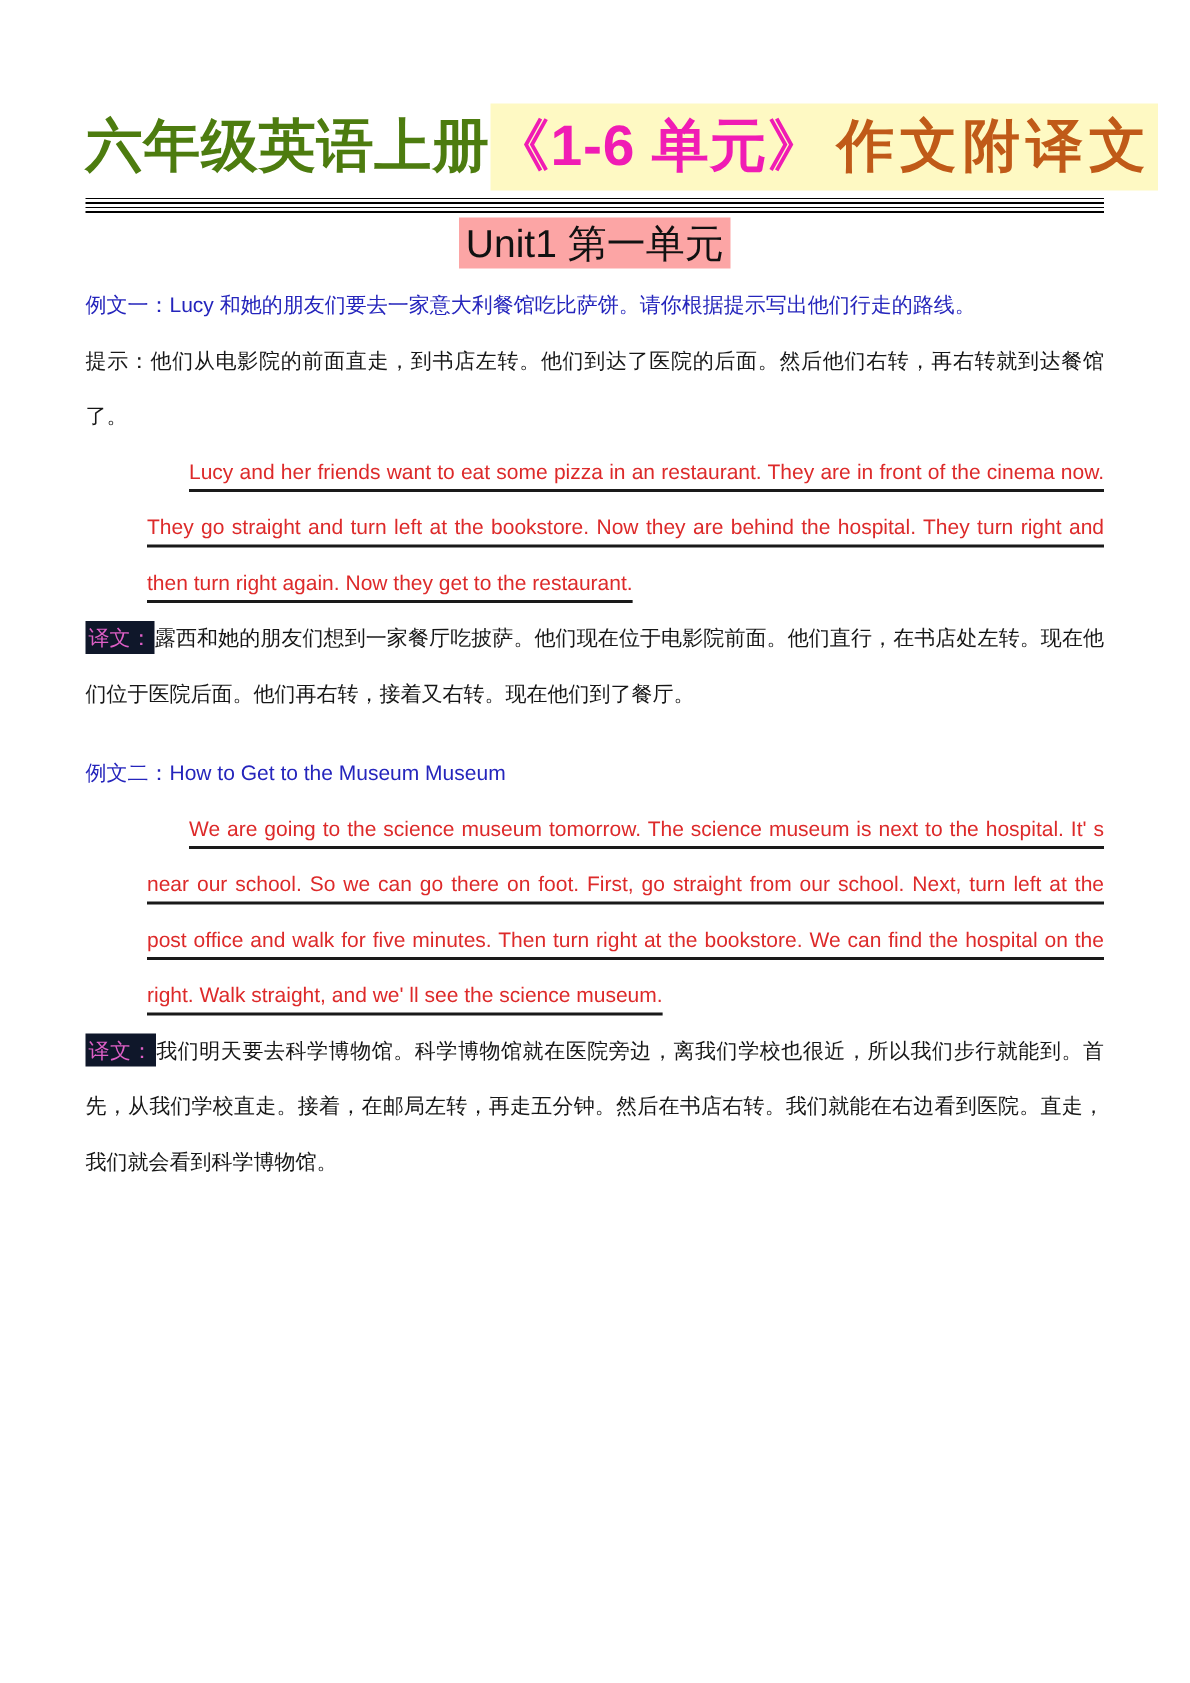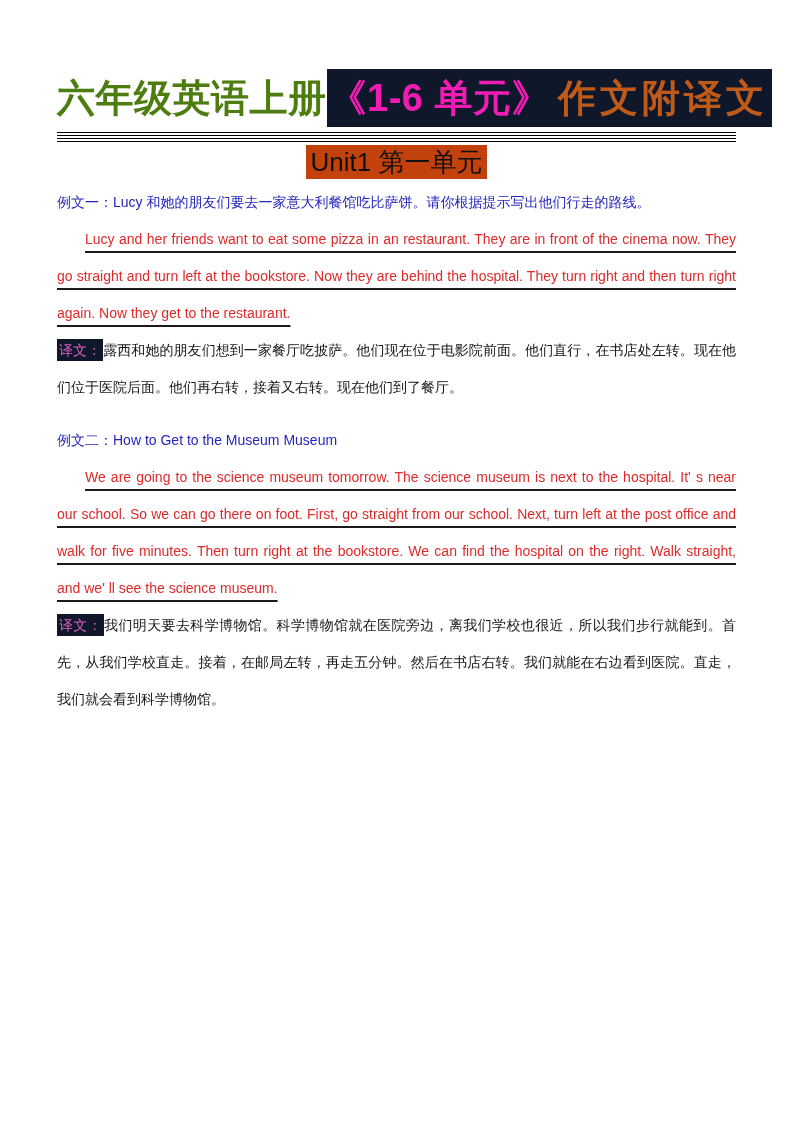--- a/index.html
+++ b/index.html
@@ -20,39 +20,39 @@
   
   .doc-title {
     font-size: 38px;
     font-weight: bold;
     line-height: 56px;
     white-space: nowrap;
     letter-spacing: 0.5px;
   }
   .t-black { color: #4d7c0f; }
   .t-hl {
-    background: #0f172a;
+    background: #fef9c3;
     padding: 8px 4px 8px 2px;
   }
   .t-magenta { color: #f01cb4; }
   .t-orange  { color: #c05a18; letter-spacing: 4px; margin-left: 8px; }
   
   .rule {
     margin-top: 6px;
     height: 10px;
     background: repeating-linear-gradient(to bottom, #000 0, #000 1px, transparent 1px, transparent 3px);
   }
   
   .unit-row {
     margin-top: 2px;
     text-align: center;
     line-height: 36px;
   }
   .unit-hl {
-    background: #c2410c;
+    background: #fca5a5;
     color: #111111;
     font-size: 26px;
     padding: 2px 5px;
   }
   
   .lesson {
     margin-top: 8px;
     text-align: center;
     color: #00b050;
     font-weight: bold;
@@ -68,20 +68,21 @@
   }
   .blue  { color: #2525bc; }
   .black { color: #161616; }
   .essay {
     color: #dd2a2a;
     text-indent: 2em;
     text-decoration: underline;
     text-decoration-color: #1a1a1a;
     text-decoration-thickness: 2px;
     text-underline-offset: 7px;
+    margin-left: 41px;
   }
   .trans { color: #161616; }
   .trans-label {
     background: #0f172a;
     color: #de5fc6;
     padding: 3px 2px;
   }
   .section-gap { height: 16px; }
 </style>
 </head>
@@ -91,20 +92,21 @@
 
   <div class="doc-title"><span class="t-black">六年级英语上册</span><span class="t-hl"><span class="t-magenta">《1-6 单元》</span><span class="t-orange">作文附译文</span></span></div>
 
   <div class="rule"></div>
 
   <div class="unit-row"><span class="unit-hl">Unit1 第一单元</span></div>
 
 
   <p class="blue">例文一：Lucy 和她的朋友们要去一家意大利餐馆吃比萨饼。请你根据提示写出他们行走的路线。</p>
 
+  <p class="black">提示：他们从电影院的前面直走，到书店左转。他们到达了医院的后面。然后他们右转，再右转就到达餐馆了。</p>
 
   <p class="essay">Lucy and her friends want to eat some pizza in an restaurant. They are in front of the cinema now. They go straight and turn left at the bookstore. Now they are behind the hospital. They turn right and then turn right again. Now they get to the restaurant.</p>
 
   <p class="trans"><span class="trans-label">译文：</span><span class="trans-text">露西和她的朋友们想到一家餐厅吃披萨。他们现在位于电影院前面。他们直行，在书店处左转。现在他们位于医院后面。他们再右转，接着又右转。现在他们到了餐厅。</span></p>
 
   <div class="section-gap"></div>
 
   <p class="blue">例文二：How to Get to the Museum Museum</p>
 
   <p class="essay">We are going to the science museum tomorrow. The science museum is next to the hospital. It' s near our school. So we can go there on foot. First, go straight from our school. Next, turn left at the post office and walk for five minutes. Then turn right at the bookstore. We can find the hospital on the right. Walk straight, and we' ll see the science museum.</p>

